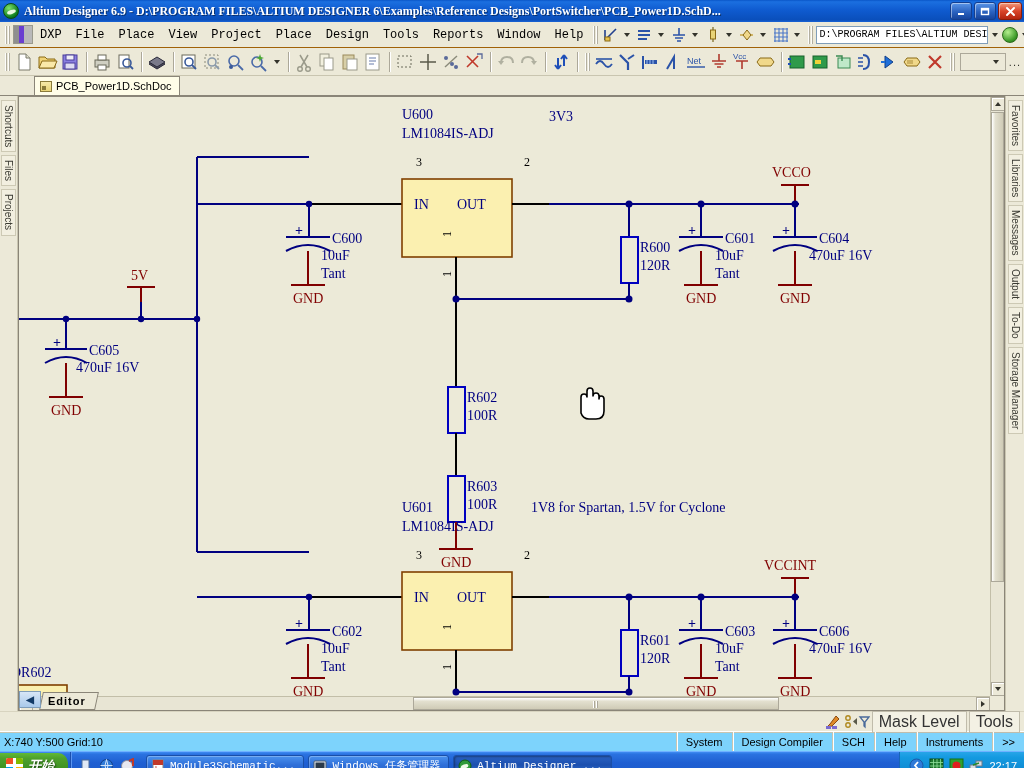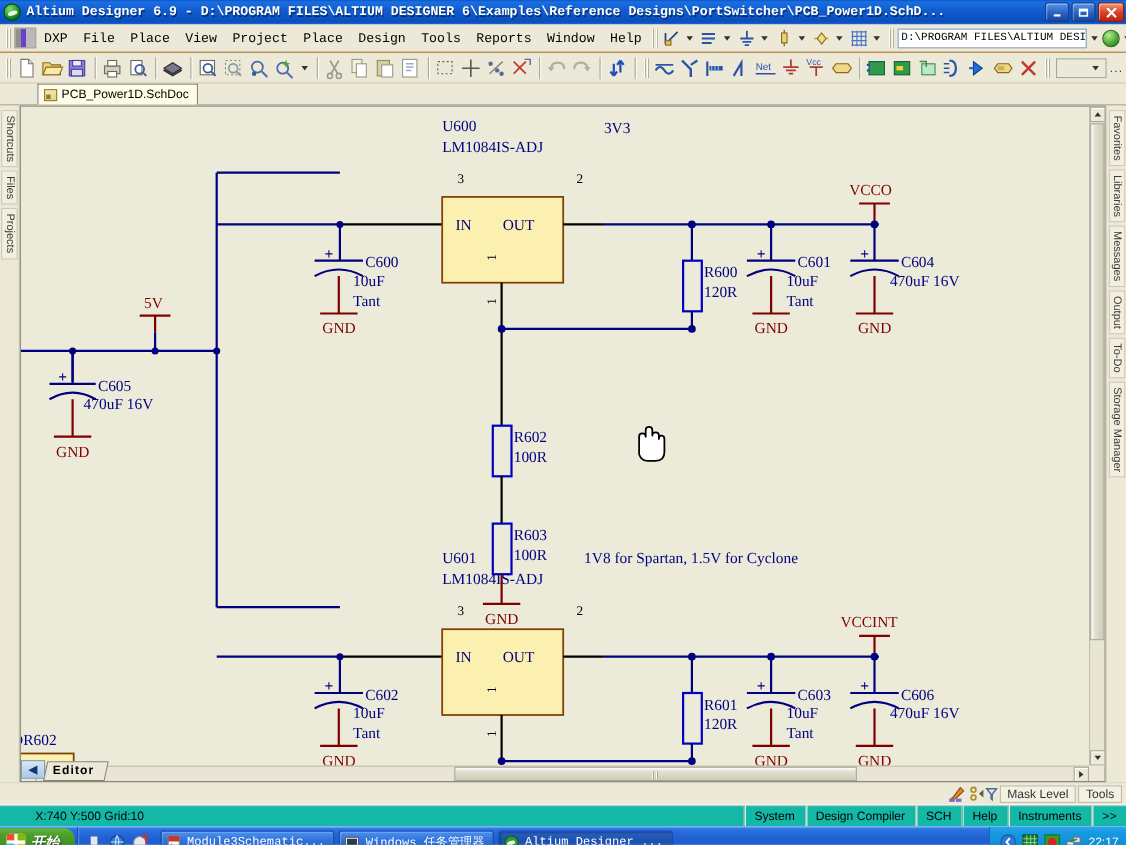--- a/index.html
+++ b/index.html
@@ -26,21 +26,21 @@
     border: 1px solid #0a4a10;
     position: relative;
   }
   #titlebar .tb-icon::after {
     content: ""; position: absolute; left: 3px; top: 6px;
     width: 9px; height: 4px; background: #e8f8e0; border-radius: 50%;
     transform: rotate(-18deg);
   }
   #titlebar .tb-title {
     color: #fff; font-size: 12px; font-weight: bold;
-    font-family: Liberation Mono, monospace;
+    font-family: Liberation Serif, serif;
     white-space: nowrap; overflow: hidden;
     letter-spacing: 0px;
     text-shadow: 1px 1px 0 rgba(0,0,0,.45);
     flex: 1 1 auto;
   }
   #titlebar .tb-buttons { display: flex; gap: 2px; flex: 0 0 auto; }
   .tb-btn {
     width: 22px; height: 18px;
     border: 1px solid #133e8f;
     border-radius: 3px;
@@ -228,31 +228,30 @@
   }
 
   
   #maskbar {
     height: 20px; background: #ece9d8;
     display: flex; align-items: center; justify-content: flex-end;
     gap: 2px; padding-right: 4px;
     border-top: 1px solid #d8d4c0;
   }
   .mb-lbl {
-    font-size: 11px; color: #333; padding: 1px 6px;
+    font-size: 16px; color: #333; padding: 1px 6px;
     border: 1px solid transparent;
   }
   .mb-box { border: 1px solid #c0bcab; background: #f3f1e4; }
   #statusbar {
-    height: 20px; background: #14b8a6;
+    height: 20px; background: #7dd3fc;
     display: flex; align-items: center;
     border-top: 1px solid #fff;
     box-shadow: inset 0 1px 0 #c9c5b0;
     font-size: 11px;
-    padding-left: 28px;
   }
   #statusbar .coords {
     font-family: "Liberation Sans", sans-serif;
     padding-left: 4px; color: #000; white-space: nowrap;
   }
   #statusbar .panels { margin-left: auto; display: flex; align-items: stretch; height: 100%;}
   .spanel {
     display: flex; align-items: center; padding: 0 9px;
     border-left: 1px solid #c9c5b0; box-shadow: inset 1px 0 0 #fff;
     color: #000;

